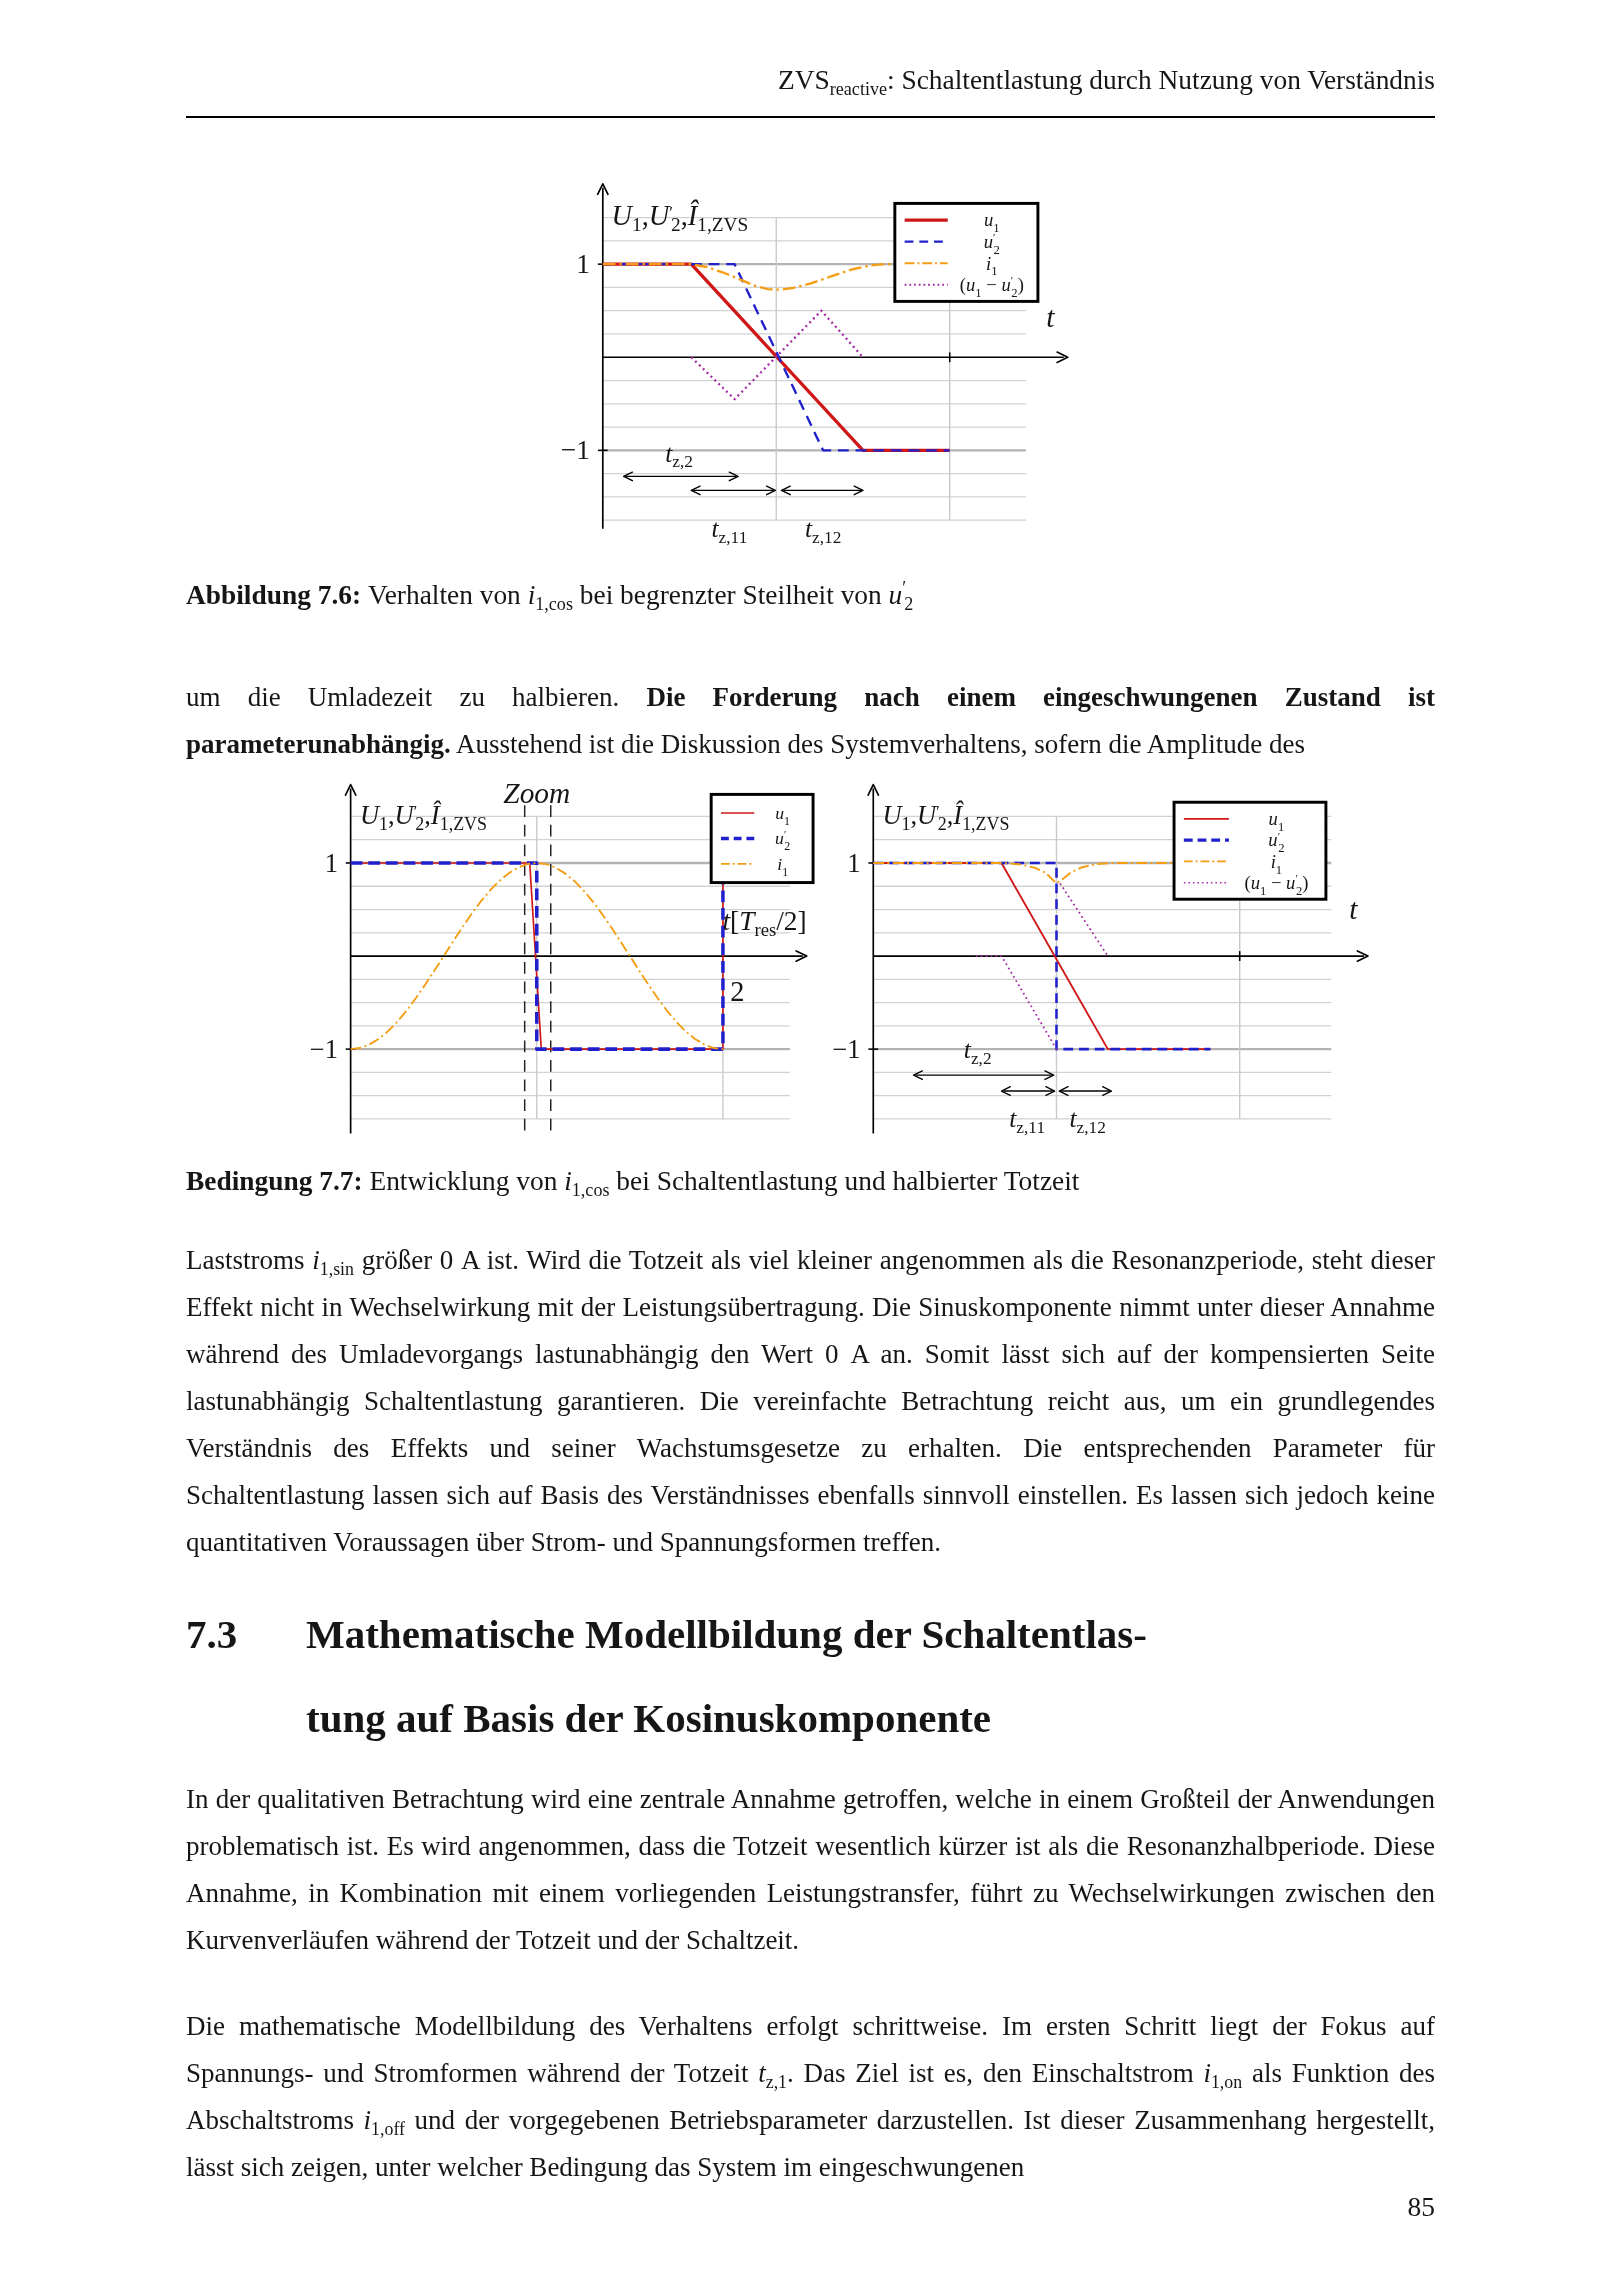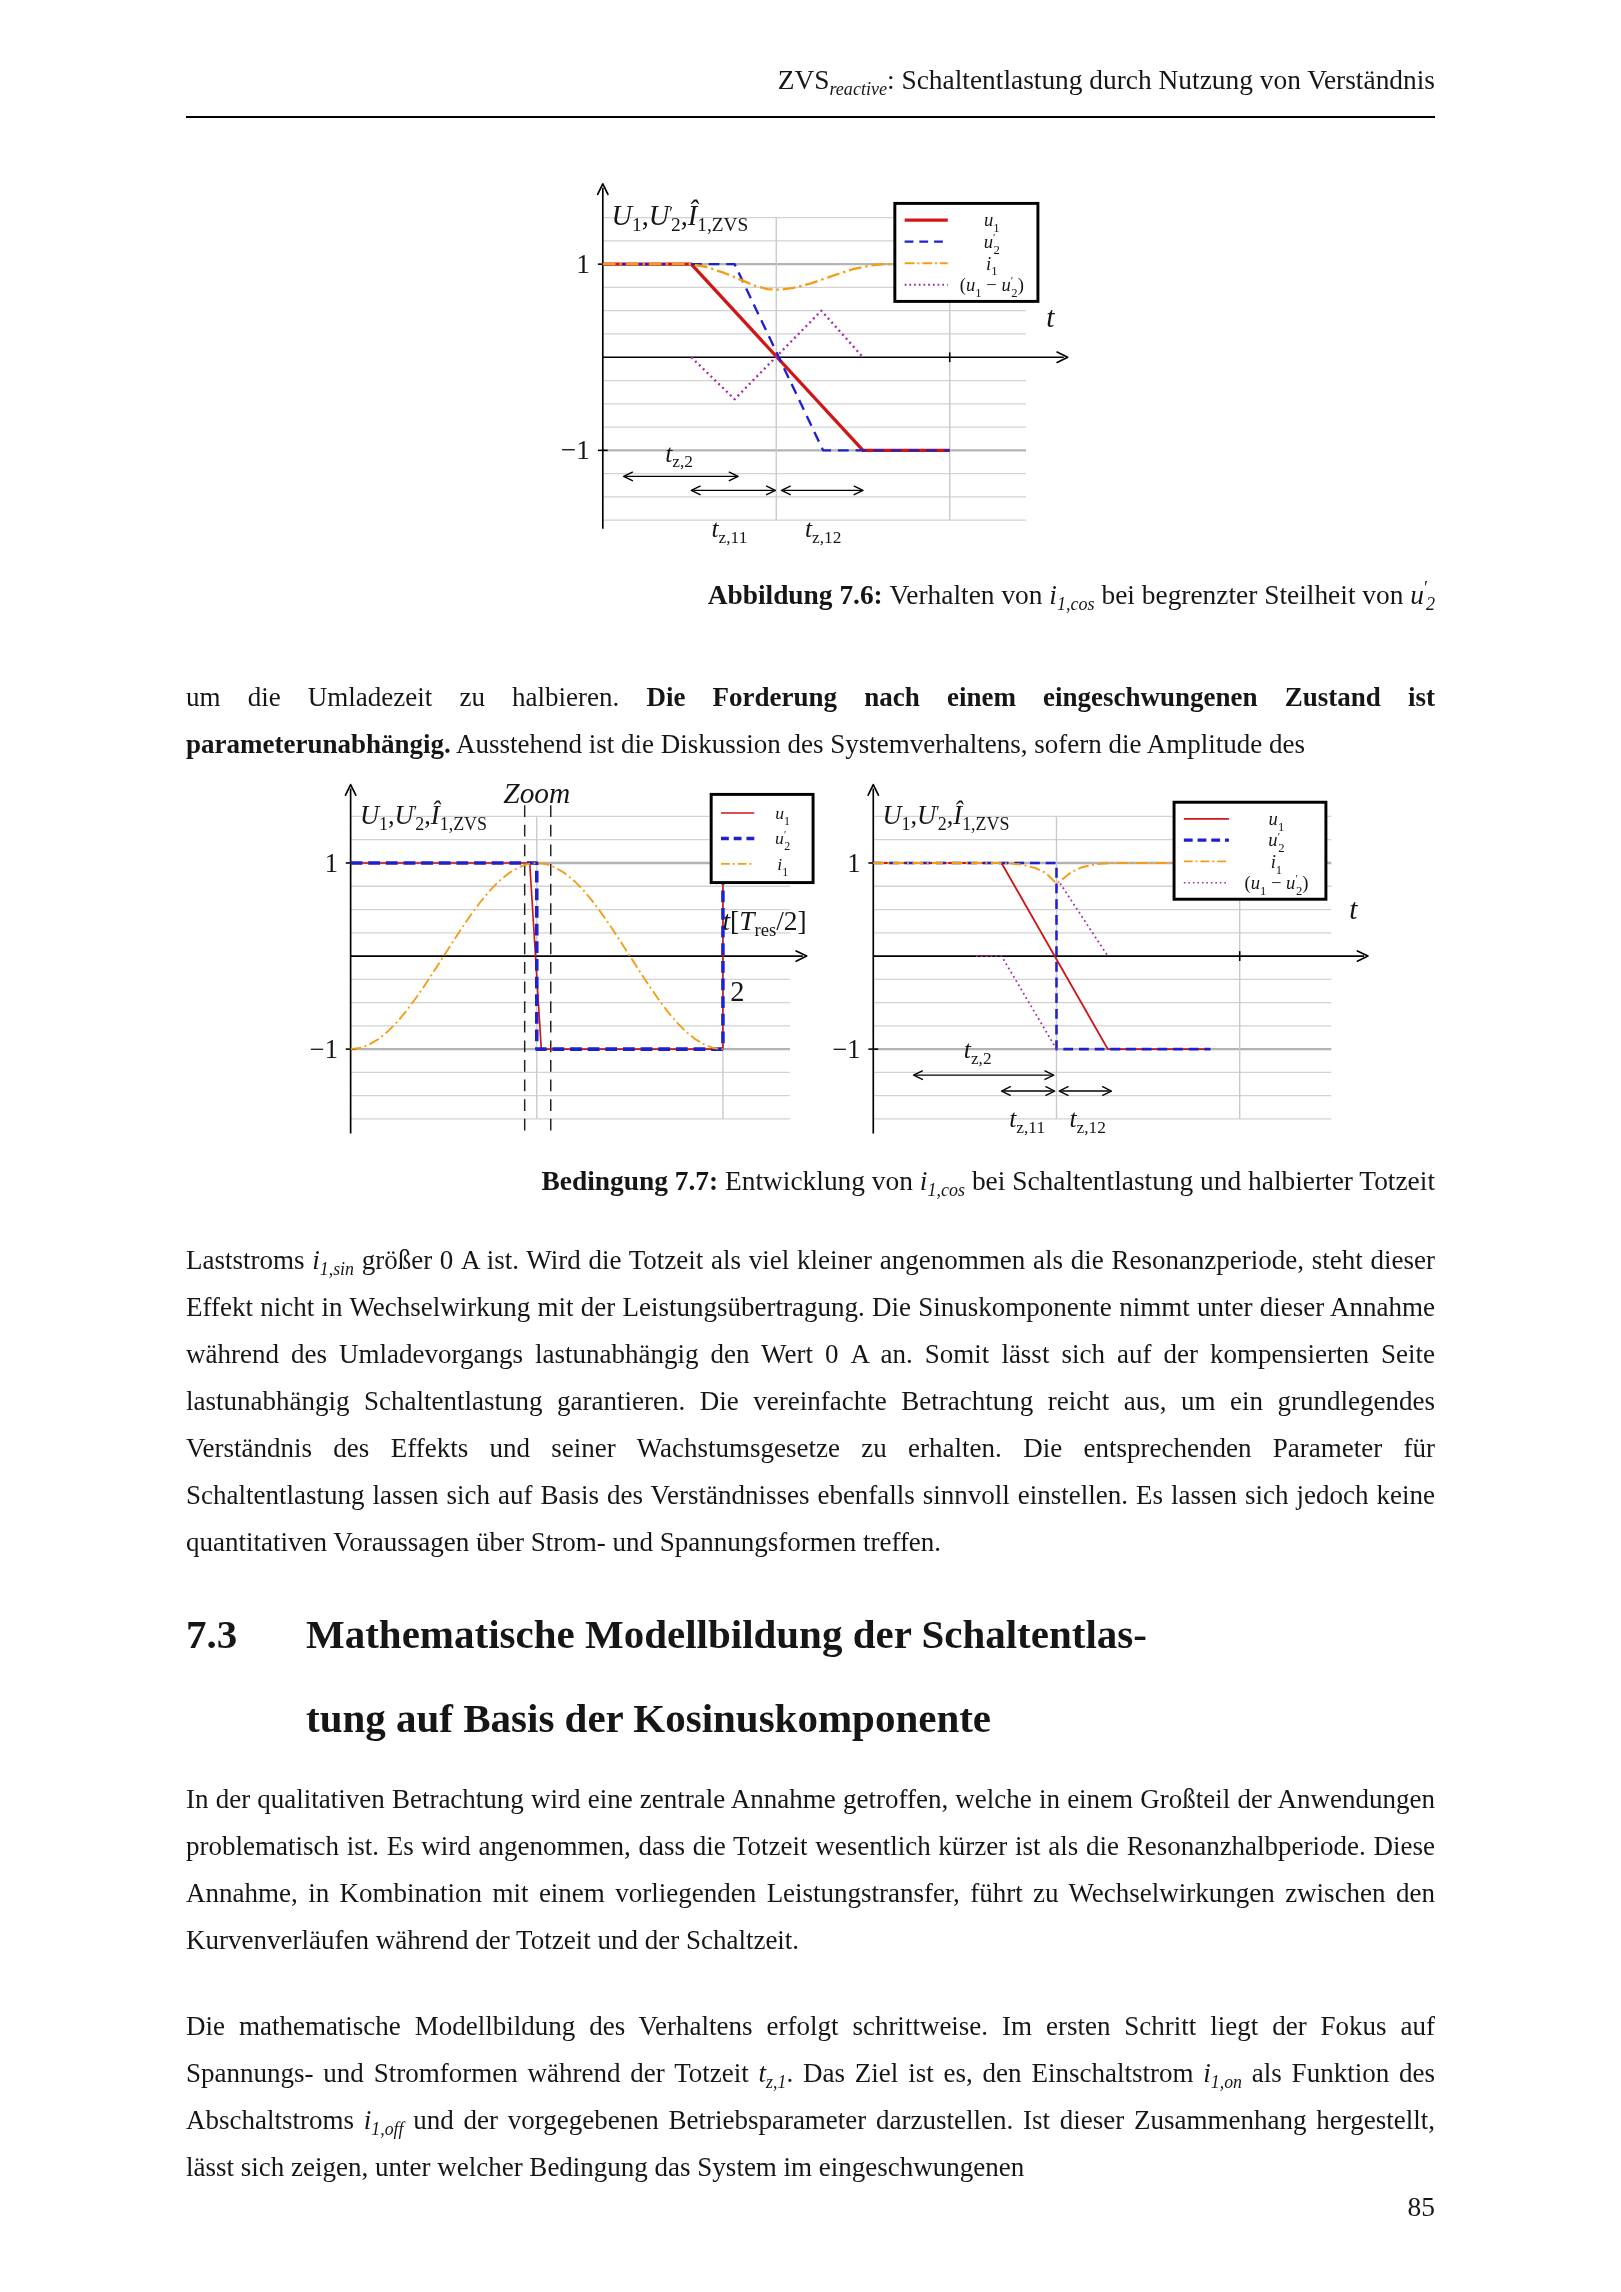--- a/index.html
+++ b/index.html
@@ -1,23 +1,23 @@
 <!DOCTYPE html>
 <html><head>
 <meta charset="utf-8">
 <style>
   html,body{margin:0;padding:0;background:#e8e8e8;}
   #page{position:relative;width:1621px;height:2293px;background:#ffffff;
         font-family:"Liberation Serif","DejaVu Serif",serif;color:#161616;overflow:hidden;}
   .abs{position:absolute;}
   .body-text{font-size:27px;line-height:47px;text-align:justify;width:1249px;left:186px;}
-  .caption{left:186px;width:1249px;text-align:right;font-size:27.4px;line-height:39px;}
+  .caption{left:186px;width:1249px;text-align:left;font-size:27.4px;line-height:39px;}
   .b{font-weight:700}
   .i{font-style:italic}
-  sub{font-size:.66em;line-height:0;font-style:italic;}
+  sub{font-size:.66em;line-height:0;}
   sup.pr{font-size:.66em;line-height:0;margin-right:-2px;}
   #header-title{left:186px;width:1249px;top:65px;text-align:right;font-size:27.4px;}
   #header-rule{left:186px;top:116px;width:1249px;height:2px;background:#000;}
   #sec-head{left:186px;top:1592px;width:1313px;display:flex;font-size:41px;font-weight:700;line-height:84px;}
   #sec-num{width:120px;}
   #page-num{left:186px;width:1249px;top:2192px;text-align:right;font-size:27.4px;}
   .fig svg{display:block;}
   svg text{font-family:"Liberation Serif","DejaVu Serif",serif;}
 </style>
 </head>

